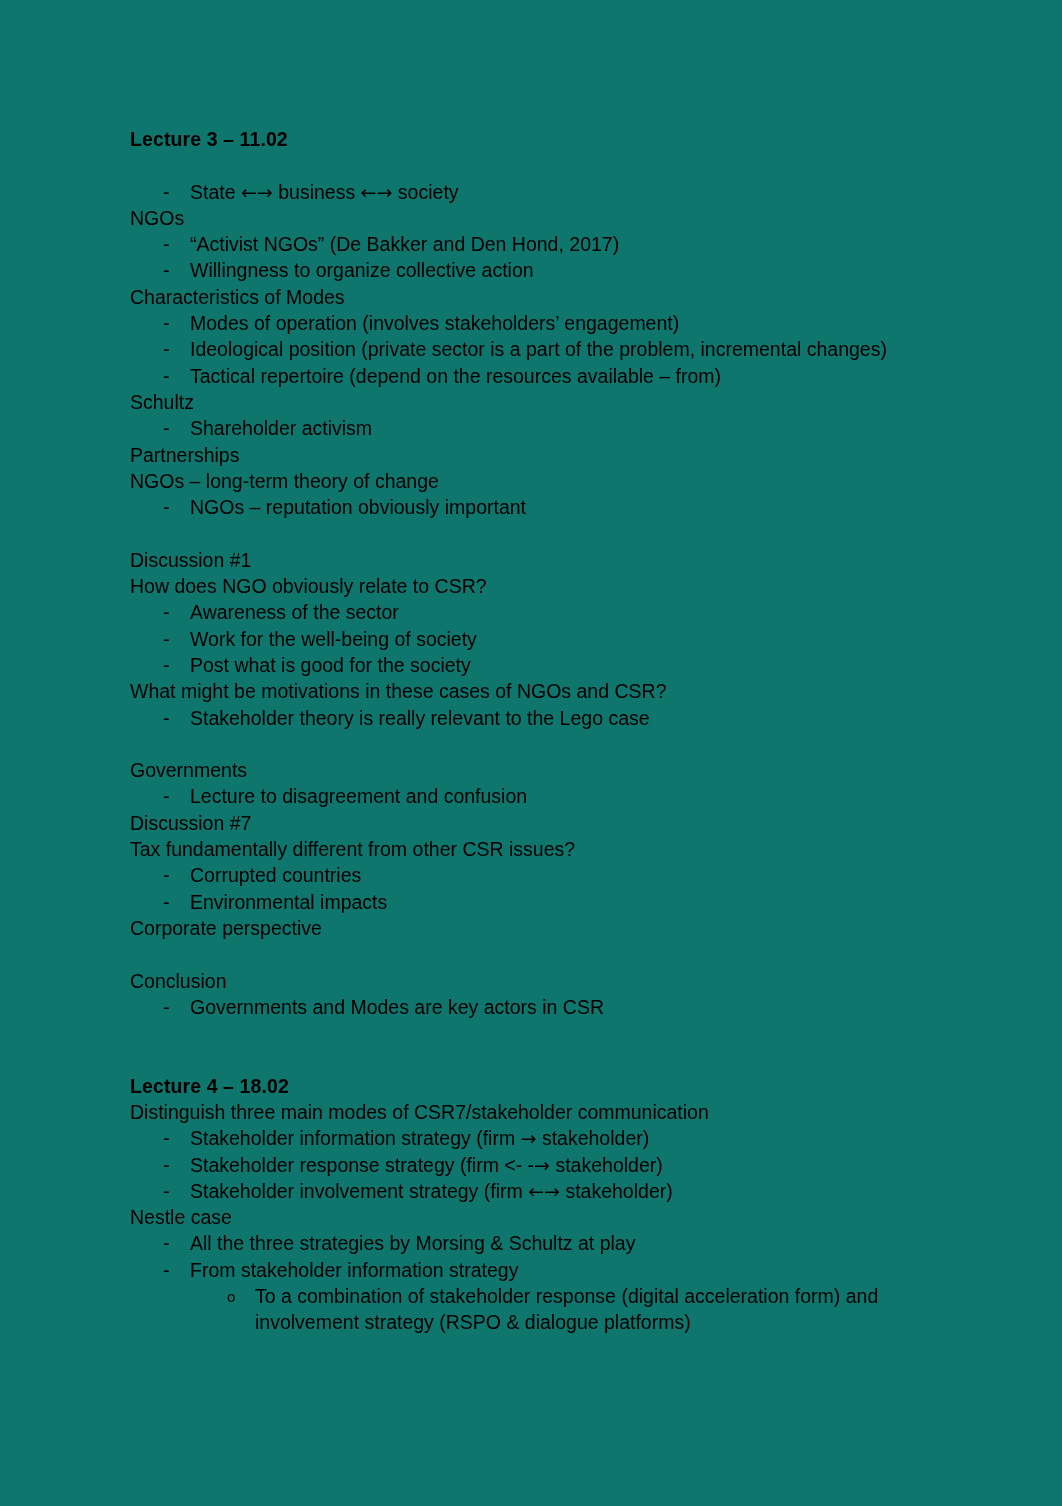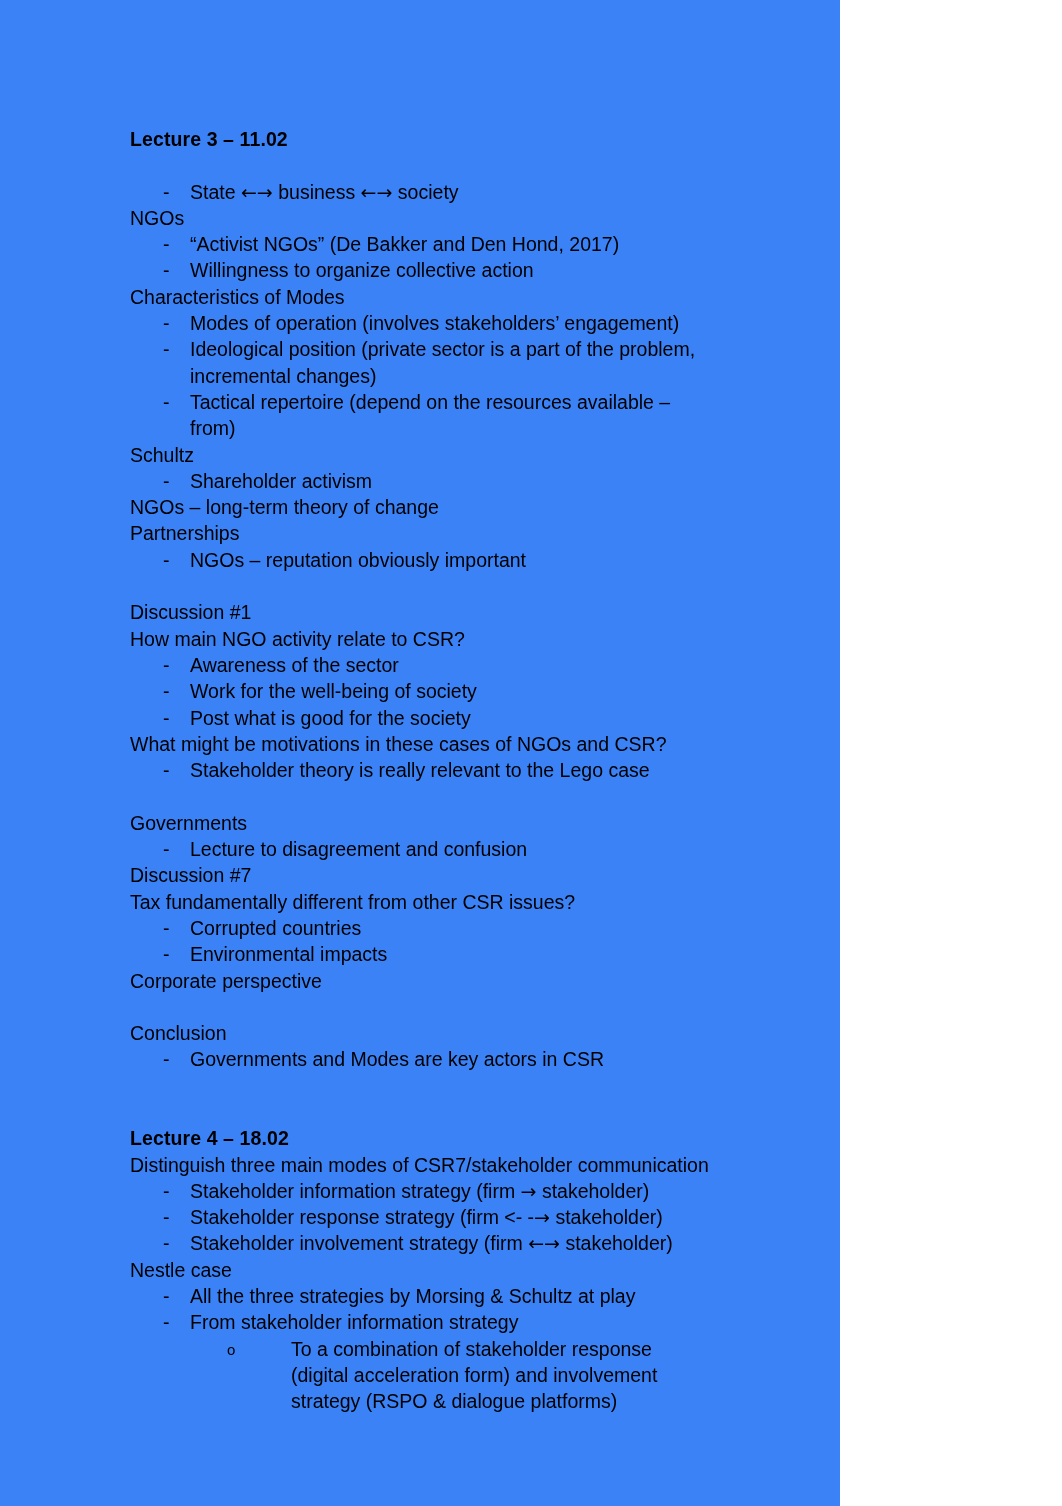--- a/index.html
+++ b/index.html
@@ -9,23 +9,23 @@
   }
   body {
     width: 1062px;
     height: 1506px;
     font-family: "Liberation Sans", sans-serif;
     color: #000000;
     -webkit-font-smoothing: antialiased;
   }
   #page {
     position: relative;
-    width: 840px;
+    width: 1062px;
     height: 1506px;
-    background: #3b82f6;
+    background: #0f766e;
     box-sizing: border-box;
     padding: 126px 130px 0 130px;
   }
   .doc {
     font-size: 19.5px;
     line-height: 26.3px;
   }
   .line {
     white-space: pre-wrap;
     min-height: 26.3px;
@@ -56,21 +56,20 @@
   .subbullet > .marker {
     position: absolute;
     left: 97px;
     top: 0;
     font-size: 15px;
     line-height: 28px;
   }
   .subbullet .wrap {
     display: block;
     max-width: 640px;
-    margin-left: 36px;
   }
   .arrow {
     font-family: "DejaVu Sans", sans-serif;
     font-size: 19px;
   }
 </style>
 </head>
 <body>
 
 <div id="page">
@@ -81,26 +80,26 @@
         <div class="line bullet"><span class="marker">-</span><span class="wrap">State <span class="arrow">←→</span> business <span class="arrow">←→</span> society</span></div>
         <div class="line topic">NGOs</div>
         <div class="line bullet"><span class="marker">-</span><span class="wrap">“Activist NGOs” (De Bakker and Den Hond, 2017)</span></div>
         <div class="line bullet"><span class="marker">-</span><span class="wrap">Willingness to organize collective action</span></div>
         <div class="line topic">Characteristics of Modes</div>
         <div class="line bullet"><span class="marker">-</span><span class="wrap">Modes of operation (involves stakeholders’ engagement)</span></div>
         <div class="line bullet"><span class="marker">-</span><span class="wrap">Ideological position (private sector is a part of the problem, incremental changes)</span></div>
         <div class="line bullet"><span class="marker">-</span><span class="wrap">Tactical repertoire (depend on the resources available – from)</span></div>
         <div class="line topic">Schultz</div>
         <div class="line bullet"><span class="marker">-</span><span class="wrap">Shareholder activism</span></div>
+        <div class="line topic">Partnerships</div>
         <div class="line topic">NGOs – long-term theory of change</div>
-        <div class="line topic">Partnerships</div>
         <div class="line bullet"><span class="marker">-</span><span class="wrap">NGOs – reputation obviously important</span></div>
         <div class="line blank">&nbsp;</div>
         <div class="line topic">Discussion #1</div>
-        <div class="line topic">How main NGO activity relate to CSR?</div>
+        <div class="line topic">How does NGO obviously relate to CSR?</div>
         <div class="line bullet"><span class="marker">-</span><span class="wrap">Awareness of the sector</span></div>
         <div class="line bullet"><span class="marker">-</span><span class="wrap">Work for the well-being of society</span></div>
         <div class="line bullet"><span class="marker">-</span><span class="wrap">Post what is good for the society</span></div>
         <div class="line topic">What might be motivations in these cases of NGOs and CSR?</div>
         <div class="line bullet"><span class="marker">-</span><span class="wrap">Stakeholder theory is really relevant to the Lego case</span></div>
         <div class="line blank">&nbsp;</div>
         <div class="line topic">Governments</div>
         <div class="line bullet"><span class="marker">-</span><span class="wrap">Lecture to disagreement and confusion</span></div>
         <div class="line topic">Discussion #7</div>
         <div class="line topic">Tax fundamentally different from other CSR issues?</div>

